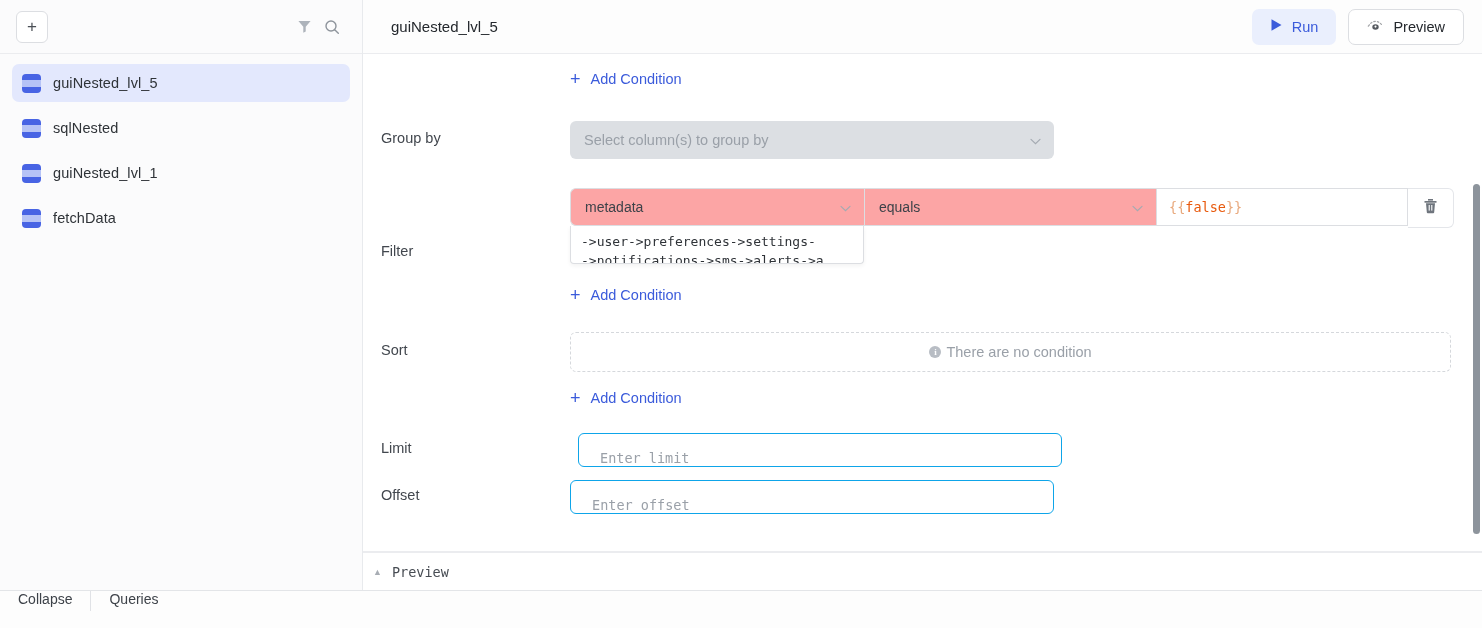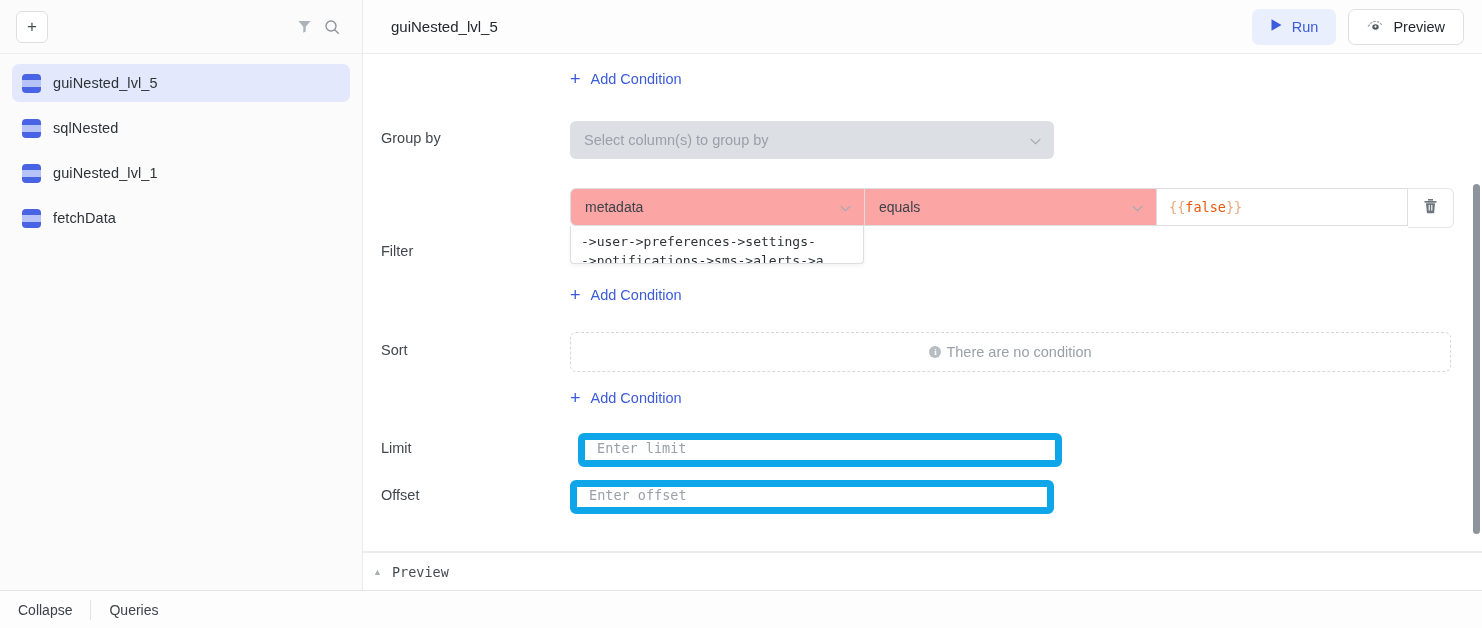--- a/index.html
+++ b/index.html
@@ -153,41 +153,41 @@
     display: flex; align-items: center; justify-content: center;
     gap: 5px; color: #9aa0a8; font-size: 14.5px;
   }
   .info-dot {
     width: 12px; height: 12px; border-radius: 50%; background: #b8bdc4;
     color: #fff; font-size: 9px; display: flex; align-items: center;
     justify-content: center; font-family: "Liberation Serif", serif; font-weight: bold;
   }
 
   .txtin {
-    width: 484px; height: 34px; border: 7px solid #0ea5e9; border-radius: 6px;
-    background: #fff; display: flex; align-items: flex-start; padding: 0 12px;
+    width: 484px; height: 34px; border: 1px solid #0ea5e9; border-radius: 6px;
+    background: #fff; display: flex; align-items: flex-end; padding: 0 21px;
     font-family: "DejaVu Sans Mono", monospace; font-size: 13.5px; color: #9aa0a8;
   }
 
   
   .preview-strip {
     height: 38px; flex: 0 0 38px;
     display: flex; align-items: center; gap: 10px;
     padding-left: 10px; background: #fff;
     border-top: 1px solid #ebecef;
   }
   .preview-strip .caret { color: #a8adb4; font-size: 9px; }
   .preview-strip .plabel {
     font-family: "DejaVu Sans Mono", monospace; font-size: 13.5px; color: #474c53;
   }
 
   
   .bottombar {
     height: 38px; flex: 0 0 38px;
-    display: flex; align-items: center;
+    display: flex; align-items: flex-start;
     border-top: 1px solid #e3e5e8; background: #fdfdfd;
   }
   .bb-item { font-size: 14px; color: #3d4249; padding: 0 18px; cursor: pointer; }
   .bb-div { width: 1px; height: 20px; background: #e0e2e6; }
 
   
   .vscroll {
     position: absolute; right: 2px; top: 130px; width: 7px; height: 350px;
     background: #8d949c; border-radius: 4px;
   }

